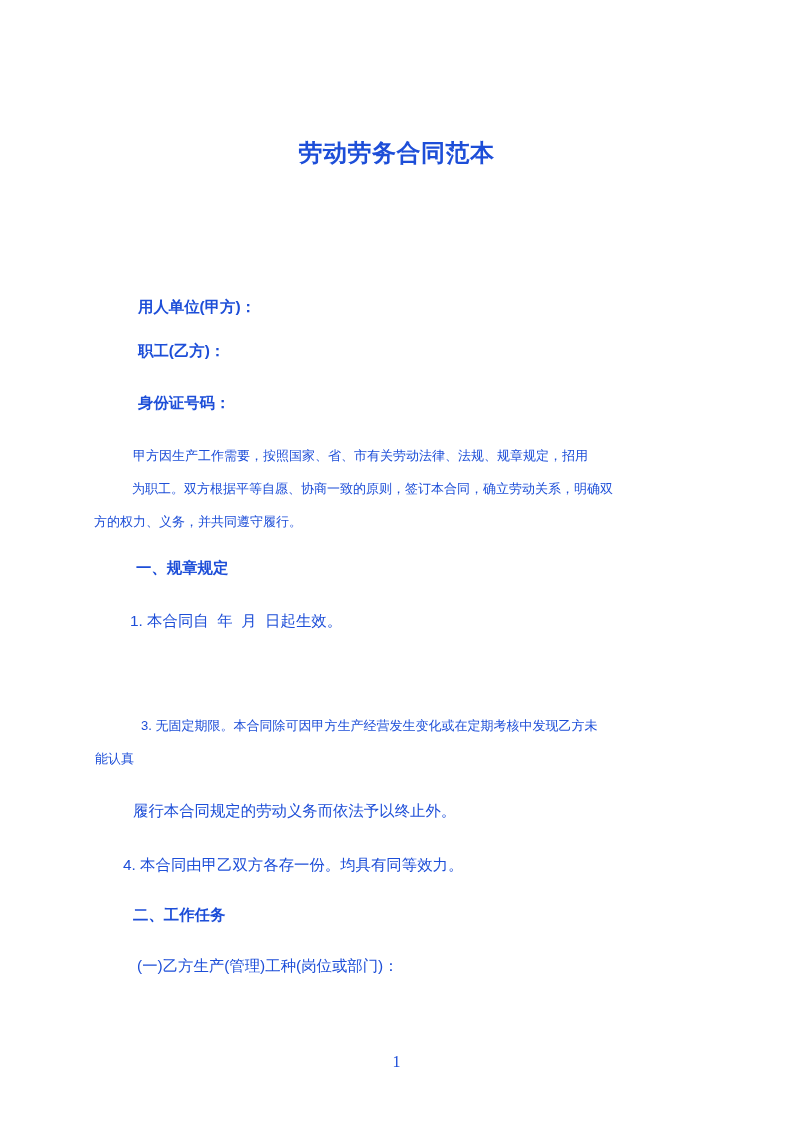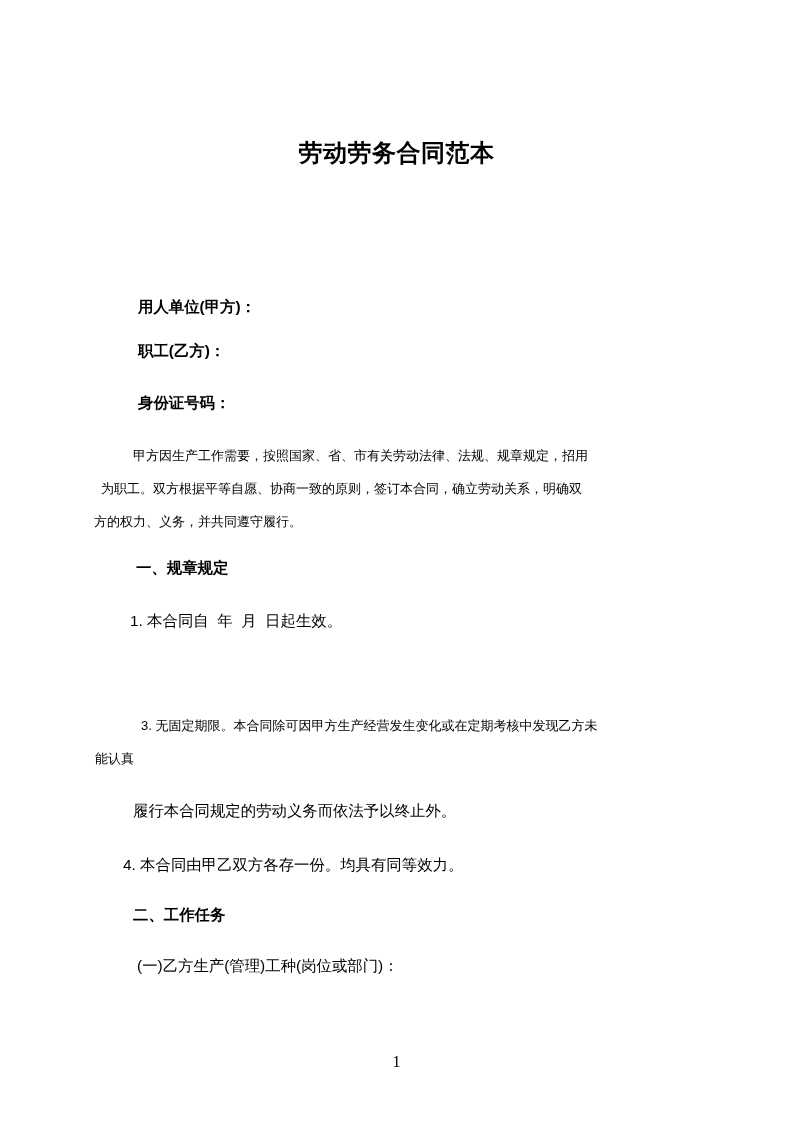--- a/index.html
+++ b/index.html
@@ -3,21 +3,21 @@
 <meta charset="utf-8">
 <style>
   html,body { margin:0; padding:0; background:#ffffff; }
   .page {
     position:relative;
     width:793px;
     height:1122px;
     background:#ffffff;
     overflow:hidden;
     font-family:"Liberation Sans","DejaVu Sans",sans-serif;
-    color:#000000;
+    color:#1d4ed8;
   }
   .doc-title {
     position:absolute;
     left:0; right:0;
     top:136px;
     text-align:center;
     font-size:24px;
     line-height:34px;
     font-weight:700;
     letter-spacing:0.5px;
@@ -60,21 +60,21 @@
   <div class="doc-title">劳动劳务合同范本</div>
 
   <div class="ln bold" style="left:138px; top:290px;">用人单位(甲方)：</div>
 
   <div class="ln bold" style="left:138px; top:334px;">职工(乙方)：</div>
 
   <div class="ln bold" style="left:138px; top:386px;">身份证号码：</div>
 
   <div class="para" style="top:439px;">
     <div class="pline" style="padding-left:39px;">甲方因生产工作需要，按照国家、省、市有关劳动法律、法规、规章规定，招用</div>
-    <div class="pline" style="padding-left:7px;">为职工。双方根据平等自愿、协商一致的原则，签订本合同，确立劳动关系，明确双</div>
+    <div class="pline" style="padding-left:7px;margin-left:31px;">为职工。双方根据平等自愿、协商一致的原则，签订本合同，确立劳动关系，明确双</div>
     <div class="pline">方的权力、义务，并共同遵守履行。</div>
   </div>
 
   <div class="ln bold" style="left:136px; top:551px;">一、规章规定</div>
 
   <div class="ln" style="left:130px; top:604px;">1. 本合同自  年  月  日起生效。</div>
 
 
   <div class="para" style="top:709px;">
     <div class="pline" style="padding-left:47px;">3. 无固定期限。本合同除可因甲方生产经营发生变化或在定期考核中发现乙方未</div>

